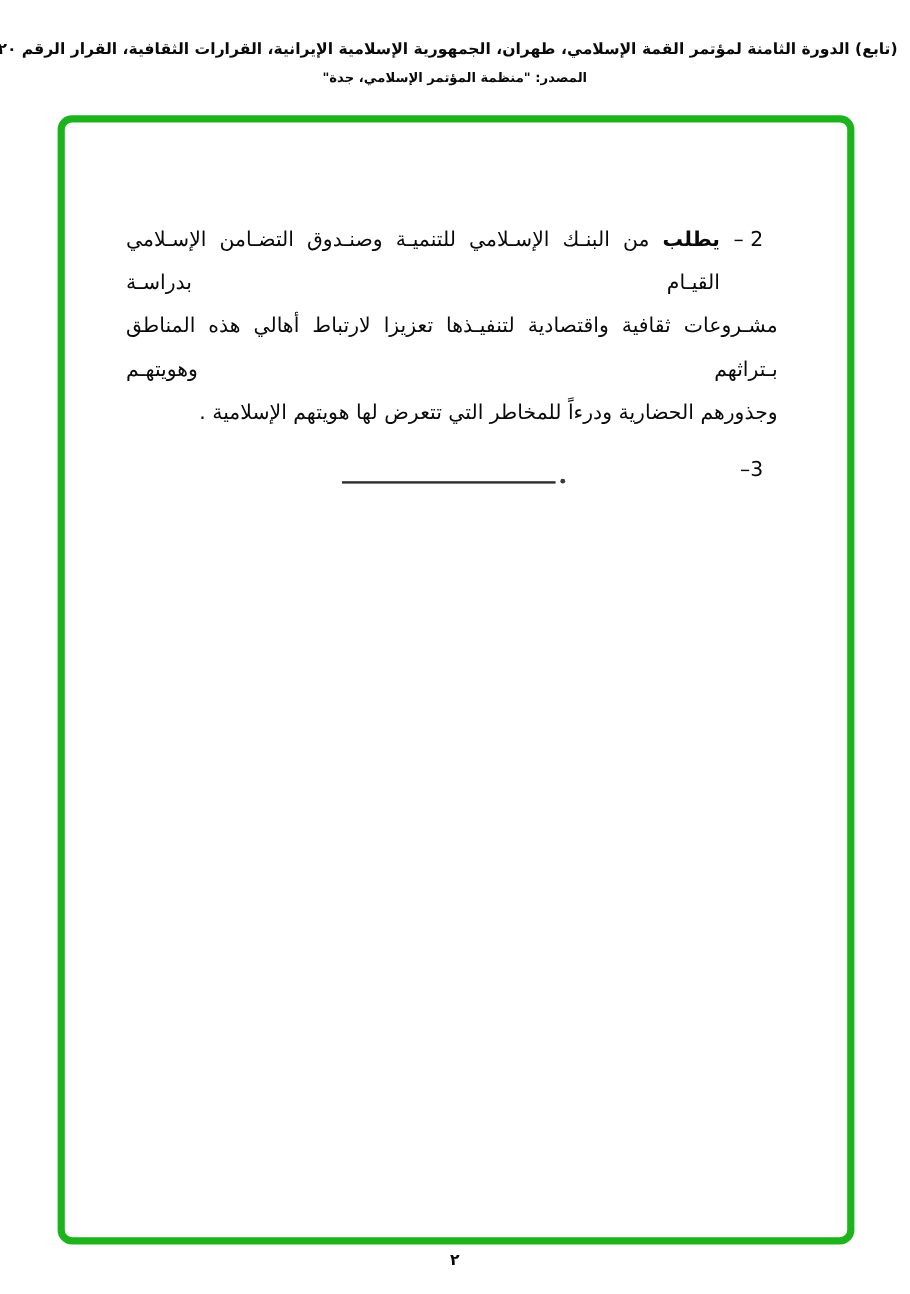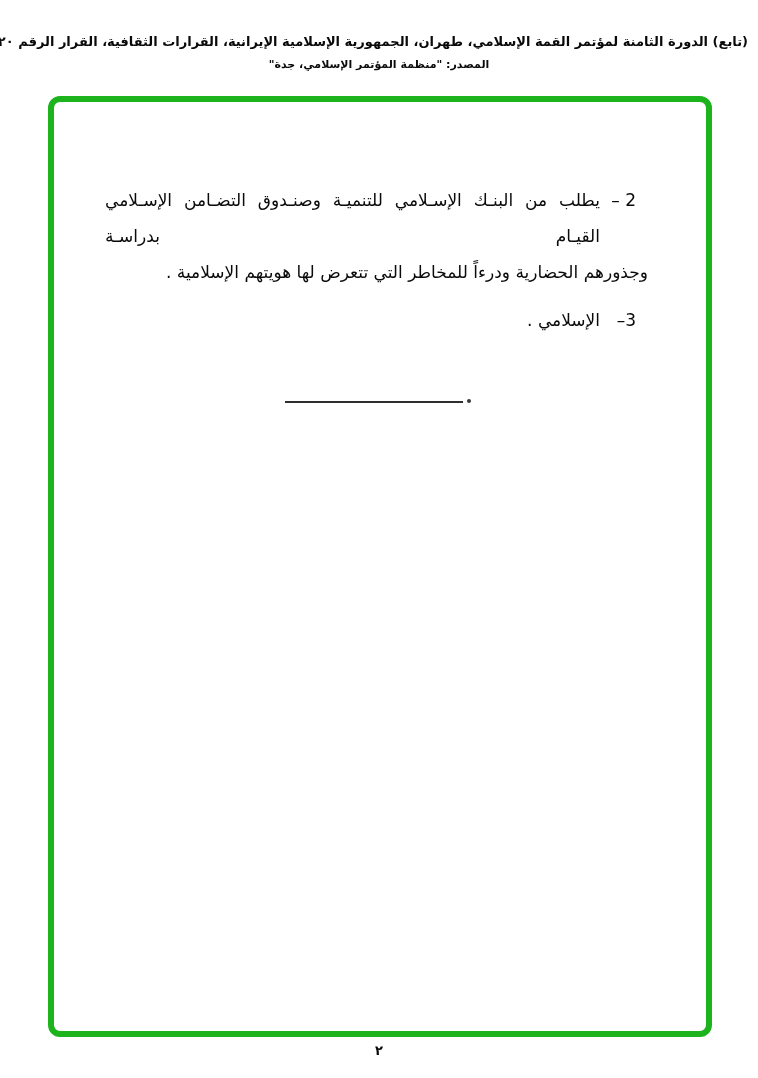--- a/index.html
+++ b/index.html
@@ -26,21 +26,21 @@
   .body-text {
     position:absolute; top:182px; left:105px; width:543px;
     direction:rtl; font-size:17px; line-height:36px;
   }
   .item-row { display:flex; }
   .marker { flex:0 0 48px; padding-right:12px; text-align:right; }
   .text-col { flex:1; min-width:0; }
   .jline { text-align:justify; text-align-last:justify; }
   .endline { }
   .item + .item { margin-top:12px; }
-  .lead { font-weight:normal; }
+  .lead { font-weight:bold; }
 
   
   .divider { position:absolute; top:401px; left:285px; width:178px; height:2px; background:#2e2e2e; }
   .divider .dot { position:absolute; right:-8px; top:-2px; width:4px; height:4px; background:#3a3a3a; border-radius:50%; }
 
   
   .page-number { position:absolute; top:1043px; left:0; right:0; text-align:center; font-size:13px; font-weight:bold; }
 </style>
 </head>
 <body>
@@ -56,28 +56,28 @@
 
   <div class="body-text">
 
     <div class="item">
       <div class="item-row">
         <div class="marker">2 –</div>
         <div class="text-col">
           <div class="jline"><b class="lead">يطلب</b> <span>من البنـك الإسـلامي للتنميـة وصنـدوق التضـامن الإسـلامي القيـام بدراسـة</span></div>
         </div>
       </div>
+      <div class="jline">مشـروعات ثقافية واقتصادية لتنفيـذها تعزيزا لارتباط أهالي هذه المناطق  بـتراثهم وهويتهـم</div>
       <div class="endline">وجذورهم الحضارية ودرءاً للمخاطر التي تتعرض لها هويتهم الإسلامية .</div>
     </div>
 
     <div class="item">
       <div class="item-row">
         <div class="marker">3–</div>
         <div class="text-col">
-          <div class="endline">الإسلامي .</div>
         </div>
       </div>
     </div>
 
   </div>
 
   <div class="divider">
       <span class="dot"></span>
     </div>
 

